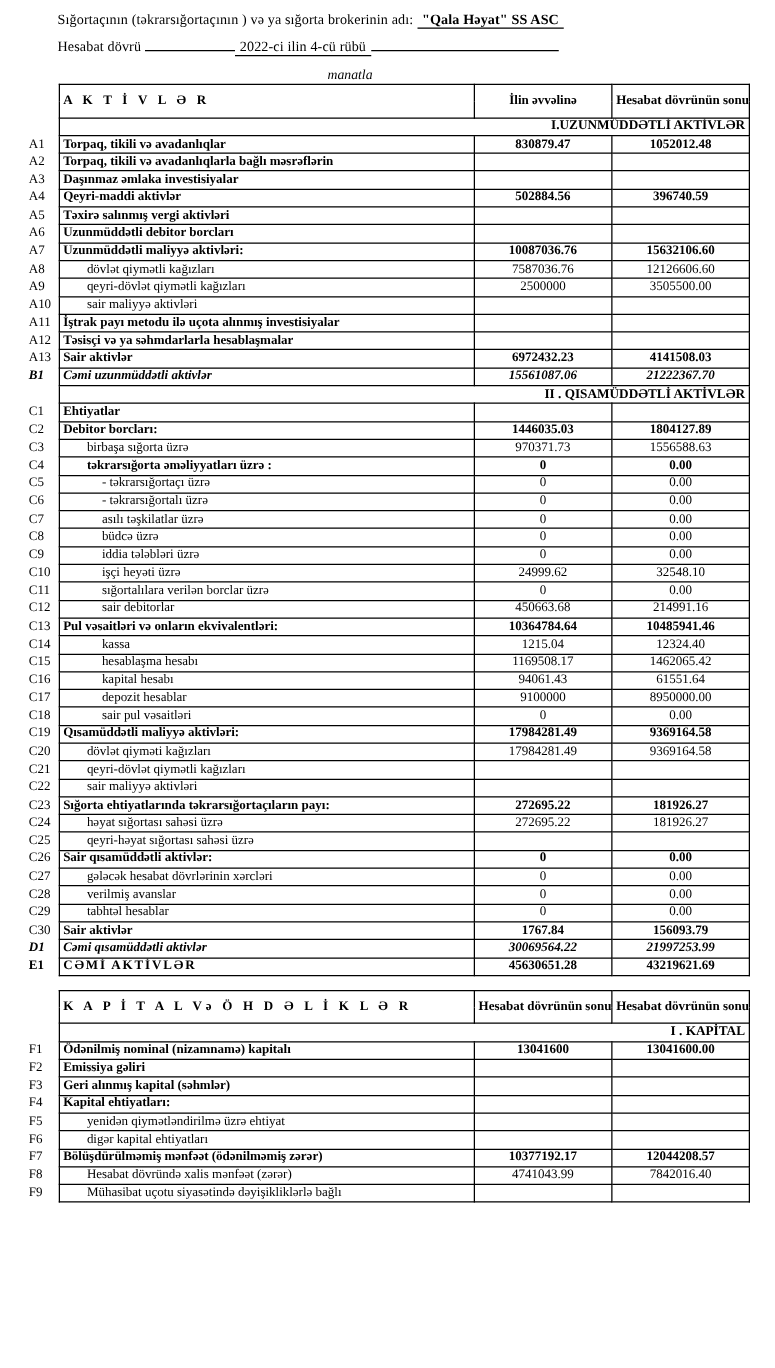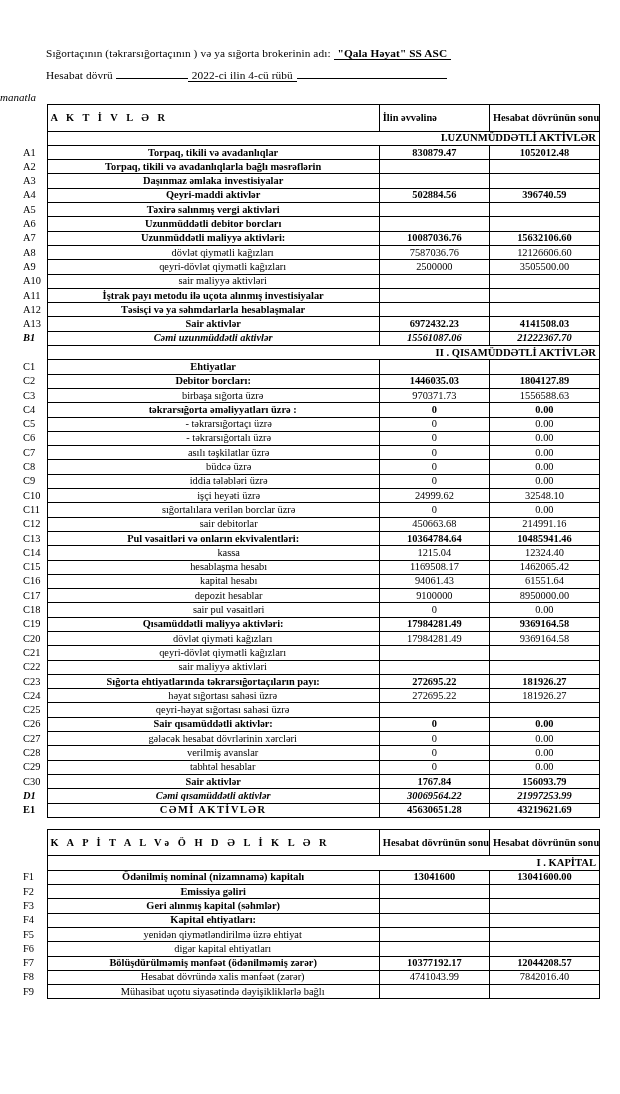--- a/index.html
+++ b/index.html
@@ -14,21 +14,20 @@
     color: #000;
     position: relative;
     overflow: hidden;
   }
   .page {
     width: 620px;
     height: 864px;
     padding: 0;
     box-sizing: border-box;
     position: relative;
-    margin-top: 37px;
   }
 
   
   .hdr {
     padding: 10px 18px 0 46px;
   }
   .hdr-line {
     font-size: 11.3px;
     margin-bottom: 9px;
     white-space: nowrap;
@@ -50,21 +49,21 @@
     border-bottom: 1px solid #000;
     width: 72px;
   }
   .hdr-line .blank2 {
     display: inline-block;
     border-bottom: 1px solid #000;
     width: 150px;
   }
 
   .manatla {
-    text-align: left;
+    text-align: center;
     font-size: 11px;
     font-style: italic;
     padding-right: 60px;
     margin-bottom: 1px;
   }
 
   
   .tbl-wrap {
     padding: 0 20px 0 20px;
   }
@@ -86,41 +85,41 @@
   td.code {
     border: none !important;
     width: 26px;
     font-size: 10px;
     text-align: left;
     padding-left: 2px;
     font-family: "Liberation Serif", serif;
   }
   td.name {
     width: 320px;
-    text-align: center;
+    text-align: left;
   }
   td.num {
     width: 106px;
     text-align: center;
   }
   .b { font-weight: bold; }
   .i { font-style: italic; }
   .ctr { text-align: center; }
   .ind1 { padding-left: 22px !important; }
   .ind2 { padding-left: 34px !important; }
   .small { font-size: 9.6px; }
   td.head-main {
     letter-spacing: 3px;
     font-size: 11.6px;
     font-weight: bold;
   }
   td.head-col {
     font-size: 10.2px;
     font-weight: bold;
-    text-align: left;
+    text-align: center;
     line-height: 11px;
     white-space: normal;
   }
   tr.section td {
     text-align: right;
     font-weight: bold;
     font-size: 10.6px;
   }
   tr.total td {
     font-style: italic;

